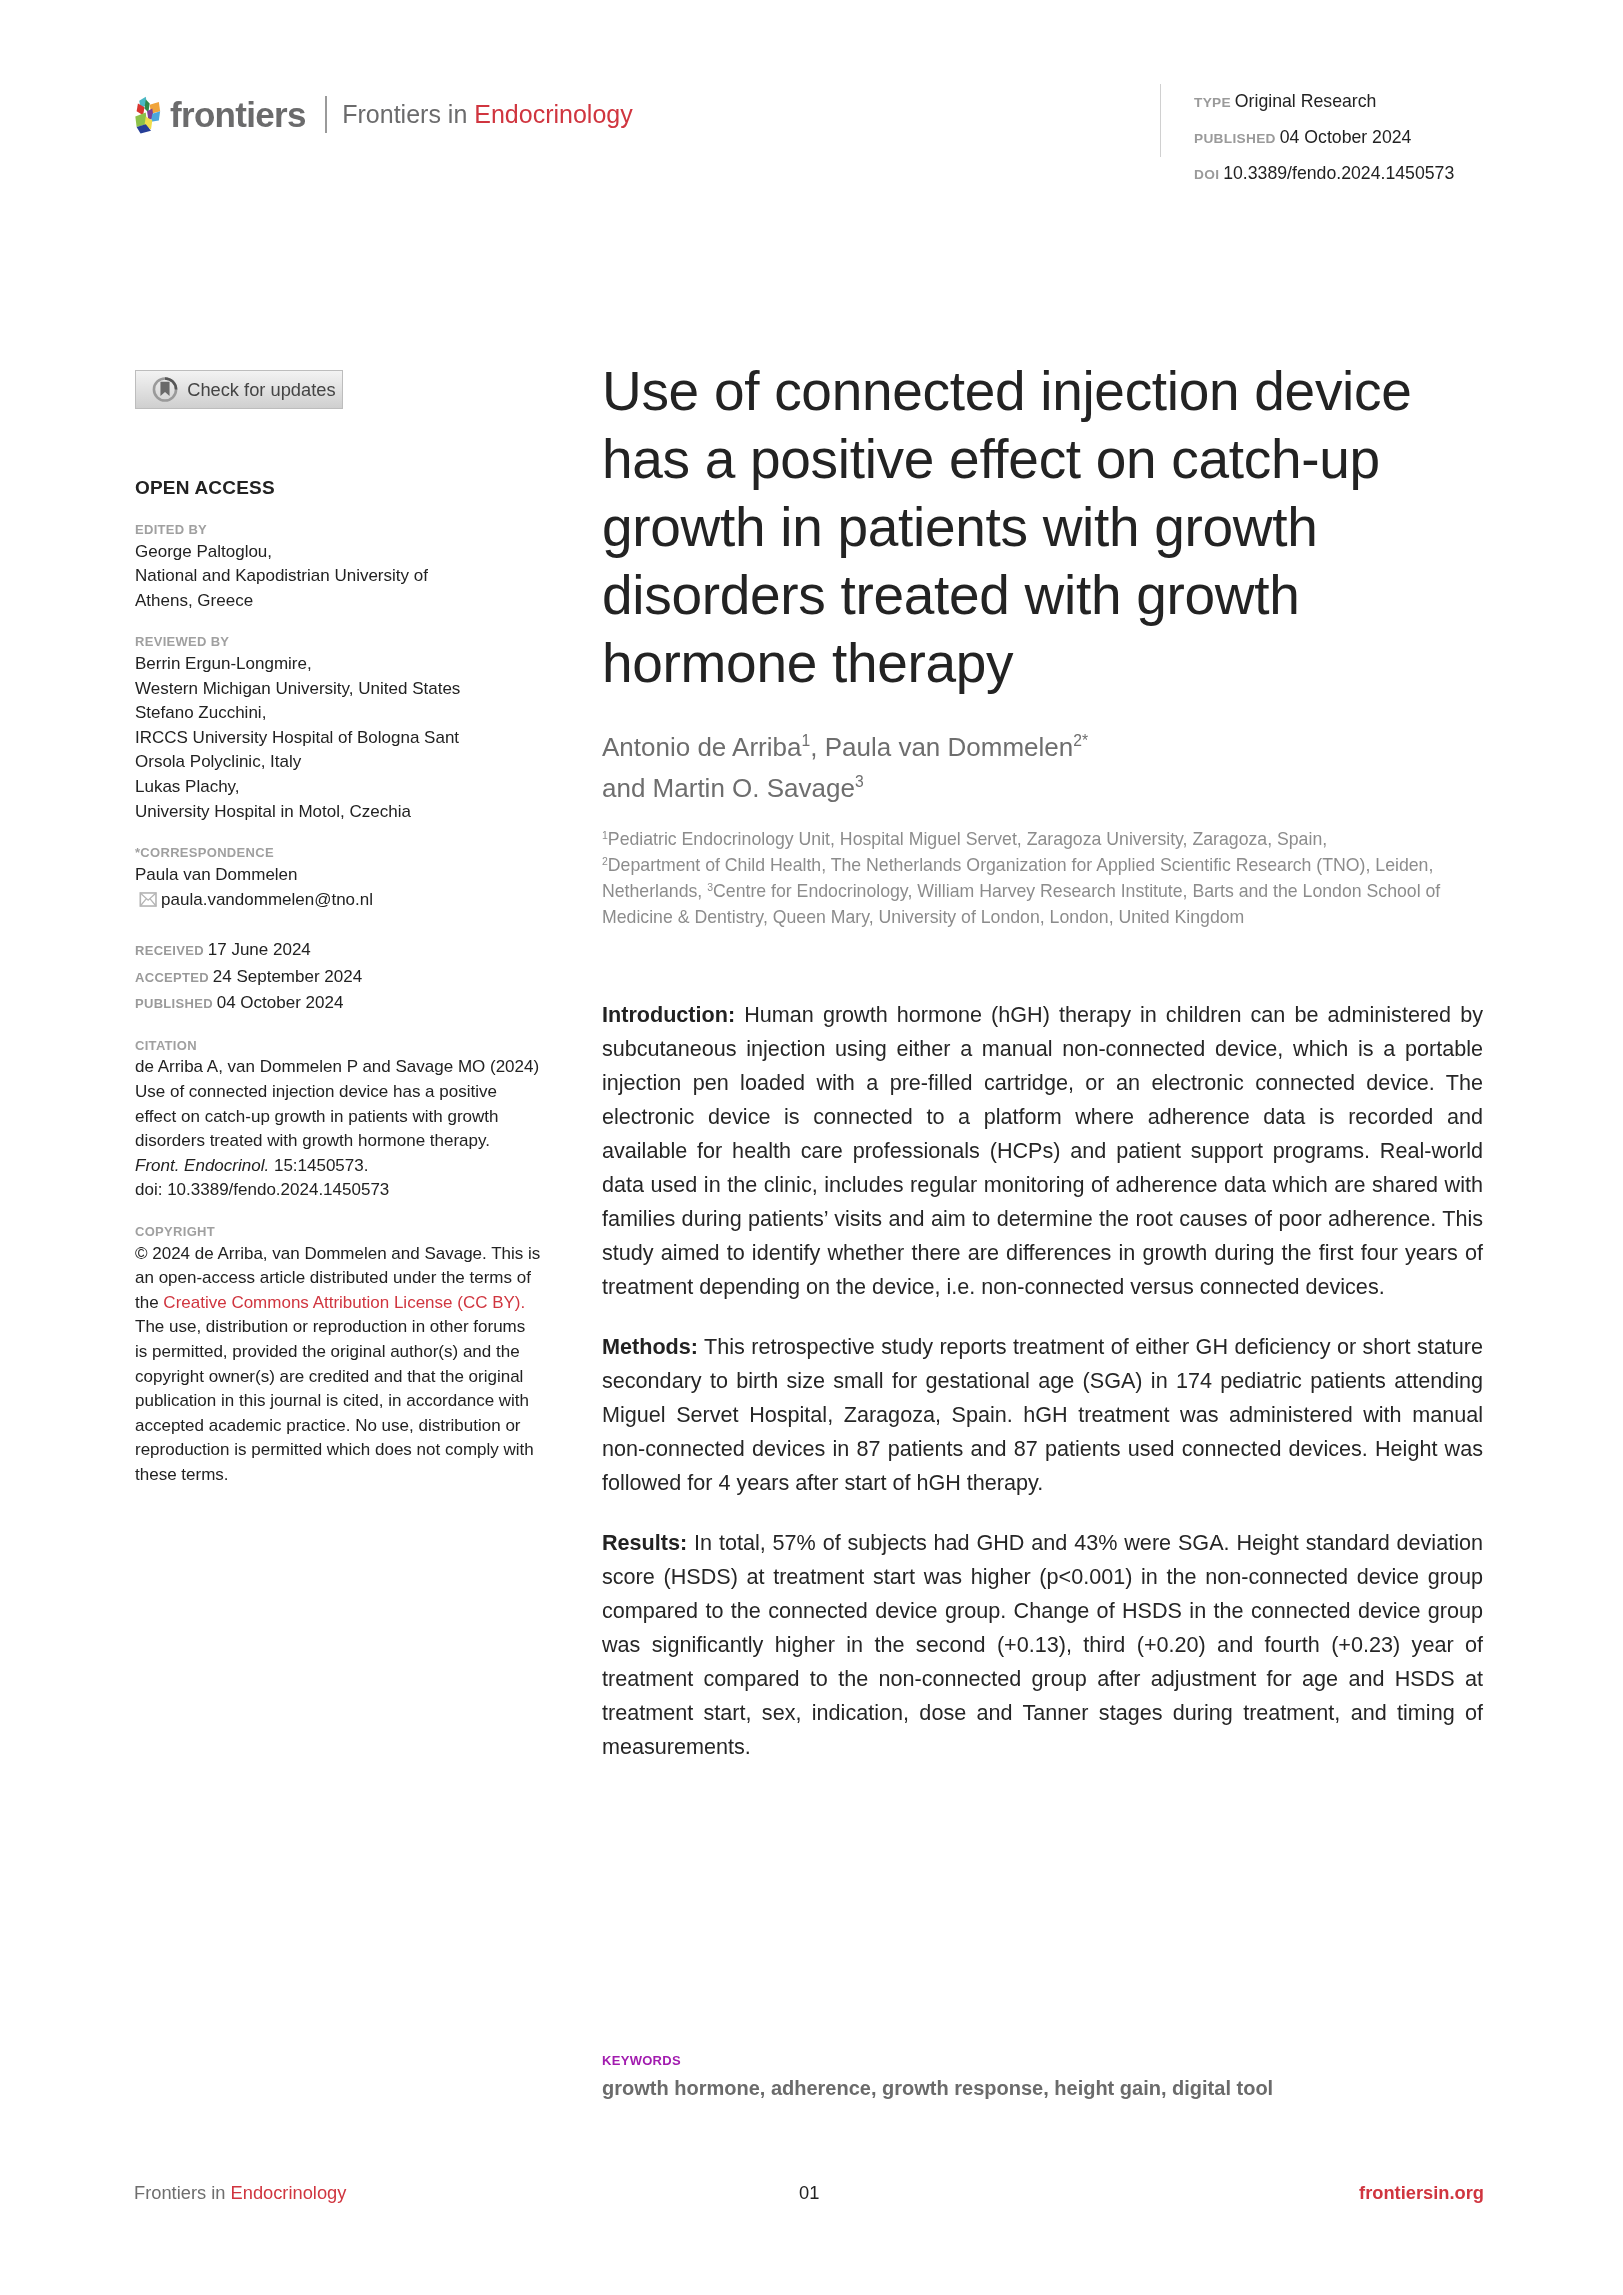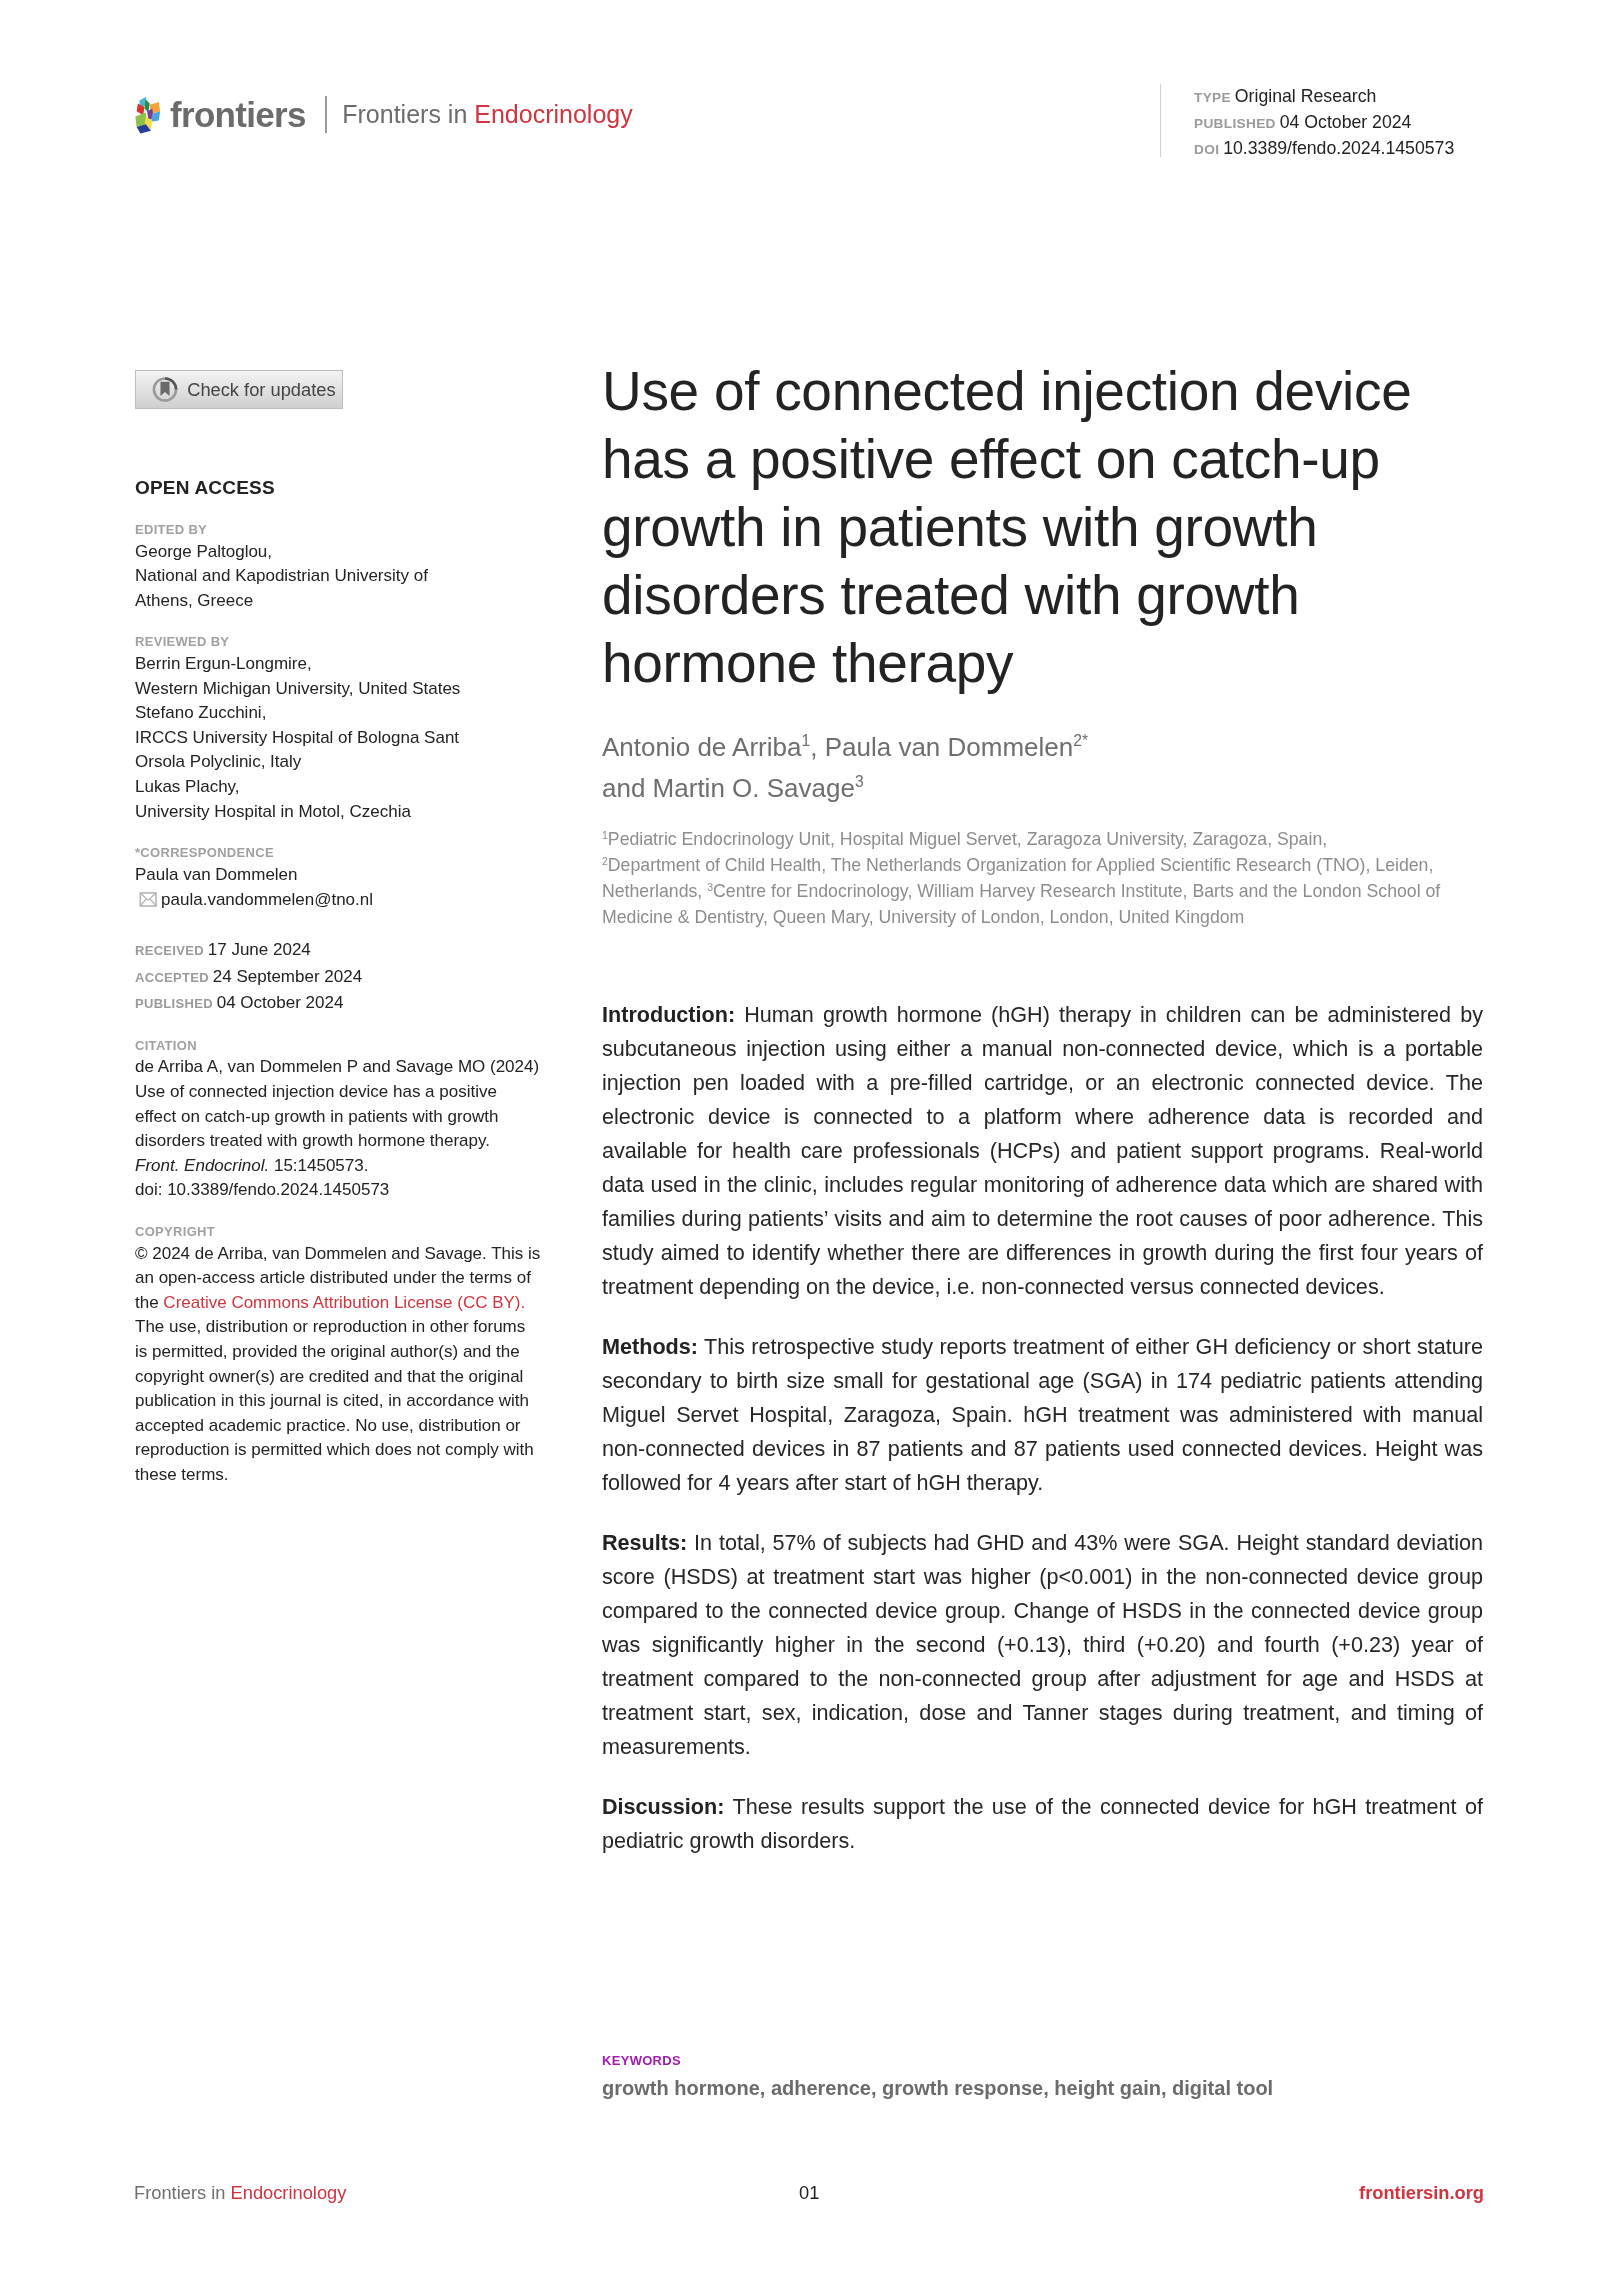--- a/index.html
+++ b/index.html
@@ -8,21 +8,21 @@
     font-family: "Liberation Sans", "DejaVu Sans", sans-serif; color: #222;
   }
   
   .logo { position: absolute; left: 134px; top: 94px; display: flex; align-items: center; }
   .logo svg { width: 34px; height: 41px; }
   .logo-word { font-size: 35px; font-weight: bold; color: #6b6b6c; margin-left: 2px; letter-spacing: -0.7px; }
   .logo-sep { width: 1.3px; height: 37px; background: #9a9a9a; margin: 0 15.7px 0 19.6px; }
   .journal-name { font-size: 25px; color: #6b6b6c; }
   .journal-name .red, .red { color: #d0353f; }
   .meta-box { position: absolute; left: 1160px; top: 84px; border-left: 1.3px solid #d0d0d0; padding-left: 33px; height: 73px; }
-  .meta-line { font-size: 17.7px; line-height: 24px; color: #222; white-space: nowrap; }
+  .meta-line { font-size: 17.7px; line-height: 34px; color: #222; white-space: nowrap; }
   .meta-label { font-size: 13.7px; color: #9a9a9a; font-weight: bold; letter-spacing: 0.3px; margin-right: 3.9px; }
 
   
   .left { position: absolute; left: 135px; top: 370px; width: 406px; }
   .check-btn {
     width: 208px; height: 39px; border: 0.7px solid #bdbdbd;
     background: linear-gradient(#f3f3f3, #cfcfcf); display: flex; align-items: center;
     box-sizing: border-box; padding-left: 16px; cursor: pointer;
   }
   .check-btn svg { width: 26px; height: 29px; margin-right: 9.2px; }
@@ -162,21 +162,20 @@
 <div class="right affils">
   <sup>1</sup><span>Pediatric Endocrinology Unit, Hospital Miguel Servet, Zaragoza University, Zaragoza, Spain,</span><br>
   <sup>2</sup><span>Department of Child Health, The Netherlands Organization for Applied Scientific Research (TNO), Leiden, Netherlands,</span>
   <sup>3</sup><span>Centre for Endocrinology, William Harvey Research Institute, Barts and the London School of Medicine &amp; Dentistry, Queen Mary, University of London, London, United Kingdom</span>
 </div>
 
 <div class="right abstract">
   <p class="abs-para"><b>Introduction:</b> <span>Human growth hormone (hGH) therapy in children can be administered by subcutaneous injection using either a manual non-connected device, which is a portable injection pen loaded with a pre-filled cartridge, or an electronic connected device. The electronic device is connected to a platform where adherence data is recorded and available for health care professionals (HCPs) and patient support programs. Real-world data used in the clinic, includes regular monitoring of adherence data which are shared with families during patients’ visits and aim to determine the root causes of poor adherence. This study aimed to identify whether there are differences in growth during the first four years of treatment depending on the device, i.e. non-connected versus connected devices.</span></p>
   <p class="abs-para"><b>Methods:</b> <span>This retrospective study reports treatment of either GH deficiency or short stature secondary to birth size small for gestational age (SGA) in 174 pediatric patients attending Miguel Servet Hospital, Zaragoza, Spain. hGH treatment was administered with manual non-connected devices in 87 patients and 87 patients used connected devices. Height was followed for 4 years after start of hGH therapy.</span></p>
   <p class="abs-para"><b>Results:</b> <span>In total, 57% of subjects had GHD and 43% were SGA. Height standard deviation score (HSDS) at treatment start was higher (p&lt;0.001) in the non-connected device group compared to the connected device group. Change of HSDS in the connected device group was significantly higher in the second (+0.13), third (+0.20) and fourth (+0.23) year of treatment compared to the non-connected group after adjustment for age and HSDS at treatment start, sex, indication, dose and Tanner stages during treatment, and timing of measurements.</span></p>
-  <p class="abs-para"><b>Discussion:</b> <span>These results support the use of the connected device for hGH treatment of pediatric growth disorders.</span></p>
 </div>
 
 <div class="right keywords-label">KEYWORDS</div>
 <div class="right keywords">growth hormone, adherence, growth response, height gain, digital tool</div>
 
 <div class="footer foot-left">
   <span>Frontiers in</span>
   <span class="red">Endocrinology</span>
 </div>
 <div class="footer foot-center">01</div>

